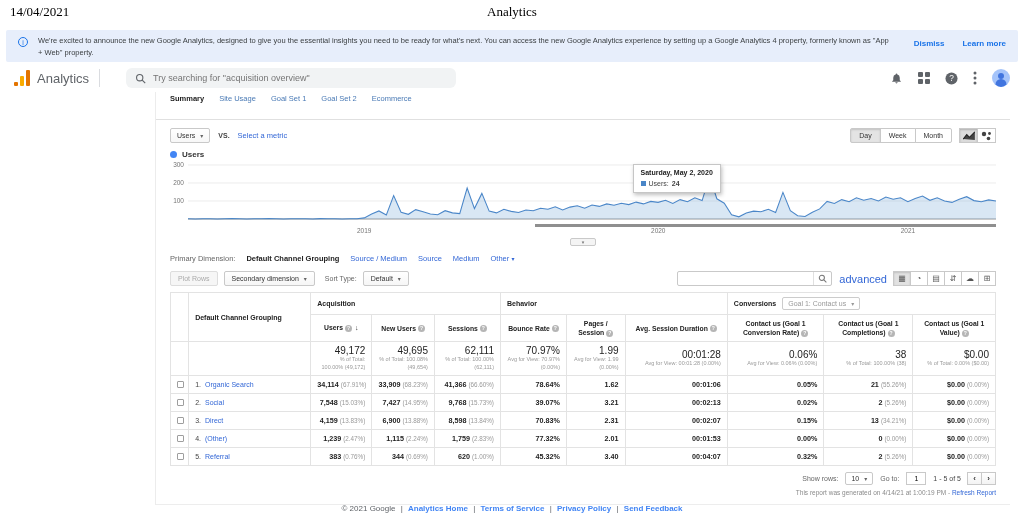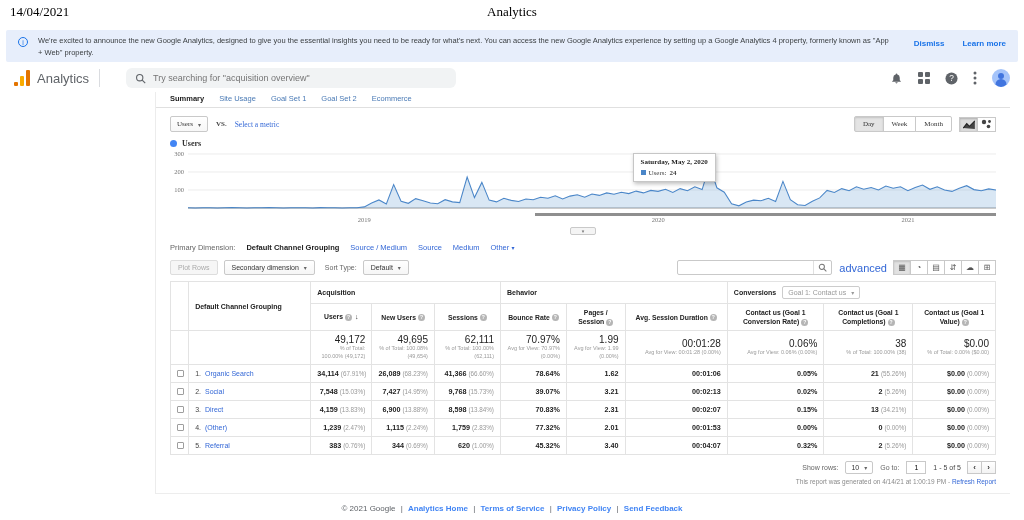--- a/index.html
+++ b/index.html
@@ -34,25 +34,25 @@
   .property { font-size:11px; color:#202124; display:flex; align-items:center; gap:4px; cursor:pointer; }
   .search-box { margin-left:16px; width:330px; height:20px; background:#f1f3f4; border-radius:6px;
                 display:flex; align-items:center; gap:7px; padding:0 9px; }
   .search-box input { flex:1; border:none; background:transparent; outline:none; font-size:9px; color:#3c4043;
                       font-family:"Liberation Sans", sans-serif; }
   .hdr-icons { margin-left:auto; display:flex; align-items:center; gap:15px; }
   .hicon { cursor:pointer; display:flex; align-items:center; }
 
   
   .main { position:absolute; top:92px; left:155px; right:14px; border-left:1px solid #ececec; }
-  .tabs { display:flex; gap:15px; padding:2px 0 4px 14px; border-bottom:1px solid #e0e0e0; font-size:7.5px; }
+  .tabs { display:flex; gap:15px; padding:2px 0 16px 14px; border-bottom:1px solid #e0e0e0; font-size:7.5px; }
   .tab { color:#4a7ab5; cursor:pointer; }
   .tab.active { color:#1c1c1c; font-weight:bold; }
 
-  .explorer { padding:8px 14px 0;font-family:Liberation Serif, serif; }
+  .explorer { padding:8px 14px 0; }
   .controls-row { display:flex; align-items:center; }
   .metric-btn { display:inline-flex; align-items:center; gap:5px; border:1px solid #c9c9c9; border-radius:2px;
                 background:linear-gradient(#fff,#f7f7f7); font-size:7px; color:#333; padding:3px 6px; cursor:pointer; }
   .vs { font-size:7px; font-weight:bold; color:#444; margin:0 8px; }
   .link { color:#3367d6; cursor:pointer; text-decoration:none; }
   .sel-metric { font-size:7.5px; }
   .right-controls { margin-left:auto; display:flex; align-items:center; gap:8px; }
   .dwm { display:flex; }
   .dwm .seg { border:1px solid #c9c9c9; background:#fff; font-size:7px; color:#333; padding:3px 8px; margin-left:-1px; cursor:pointer; }
   .dwm .seg:first-child { margin-left:0; border-radius:2px 0 0 2px; }
@@ -417,21 +417,21 @@
               <span class="tv">$0.00</span>
               <span class="ts">% of Total: 0.00% ($0.00)</span>
             </td>
         </tr>
       </thead>
       <tbody class="rows" id="table-body">
           <tr>
             <td class="cbc"><span class="cb"></span></td>
             <td class="dim-cell"><span class="rank">1.</span><a class="chan">Organic Search</a></td>
             <td><span class="mv">34,114</span><span class="pct">(67.91%)</span></td>
-            <td><span class="mv">26,089</span><span class="pct">(68.23%)</span></td>
+            <td><span class="mv">33,909</span><span class="pct">(68.23%)</span></td>
             <td><span class="mv">41,366</span><span class="pct">(66.60%)</span></td>
             <td><span class="mv">78.64%</span></td>
             <td><span class="mv">1.62</span></td>
             <td><span class="mv">00:01:06</span></td>
             <td><span class="mv">0.05%</span></td>
             <td><span class="mv">21</span><span class="pct">(55.26%)</span></td>
             <td><span class="mv">$0.00</span><span class="pct">(0.00%)</span></td>
           </tr>
           <tr>
             <td class="cbc"><span class="cb"></span></td>

